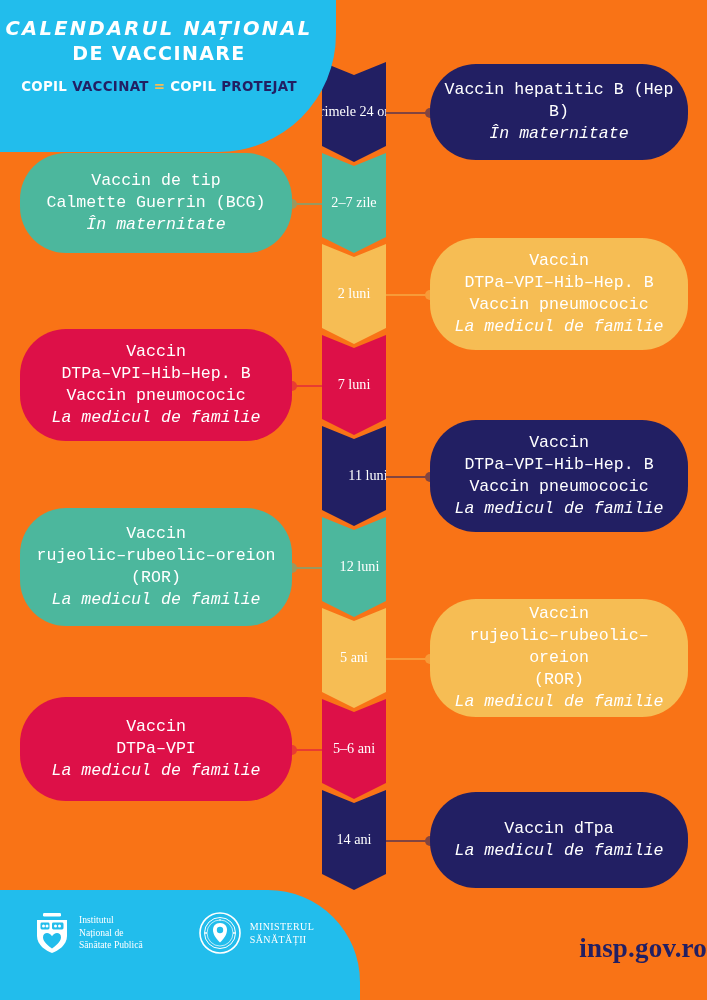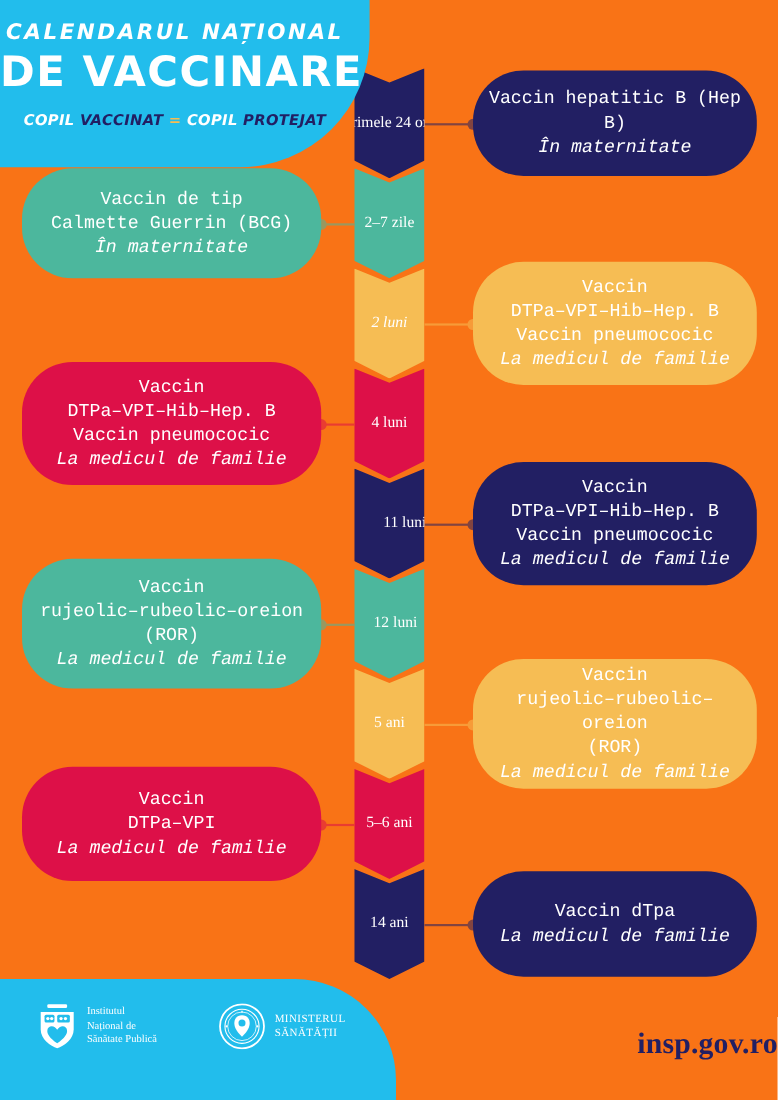--- a/index.html
+++ b/index.html
@@ -36,32 +36,31 @@
   .title-1 {
     font-size:19.5px;
     font-weight:bold;
     font-style:italic;
     letter-spacing:2.3px;
     color:#ffffff;
     line-height:1.35;
     white-space:nowrap;
   }
   .title-2 {
-    font-size:38px;
+    font-size:19px;
     font-weight:bold;
     letter-spacing:1.4px;
     color:#ffffff;
     line-height:1.25;
     white-space:nowrap;
   }
   .tagline {
     margin-top:13px;
     font-size:13.4px;
     font-weight:bold;
-    font-style:italic;
     letter-spacing:0.3px;
     white-space:nowrap;
   }
   .tag-w { color:#ffffff; }
   .tag-n { color:#221f63; }
   .tag-y { color:#f6bd54; }
 
   
   .footer-band {
     position:absolute;
@@ -260,25 +259,25 @@
     </div>
 
   <div class="timeline" id="timeline">
       <div class="chev" style="height: 100px; background: rgb(34, 31, 99);">
         <div class="chev-label">primele
 24 ore</div>
       </div>
       <div class="chev" style="height: 100px; background: rgb(76, 183, 157);">
         <div class="chev-label">2–7 zile</div>
       </div>
-      <div class="chev" style="height: 100px; background: rgb(246, 189, 84); font-style: italic;">
+      <div class="chev" style="height: 100px; background: rgb(246, 189, 84);">
         <div class="chev-label">2 luni</div>
       </div>
       <div class="chev" style="height: 100px; background: rgb(221, 16, 72);">
-        <div class="chev-label">4 luni</div>
+        <div class="chev-label">7 luni</div>
       </div>
       <div class="chev" style="height: 100px; background: rgb(34, 31, 99); padding-left: 28px;">
         <div class="chev-label">11 luni</div>
       </div>
       <div class="chev" style="height: 100px; background: rgb(76, 183, 157); padding-left: 11px;">
         <div class="chev-label">12 luni</div>
       </div>
       <div class="chev" style="height: 100px; background: rgb(246, 189, 84);">
         <div class="chev-label">5 ani</div>
       </div>

